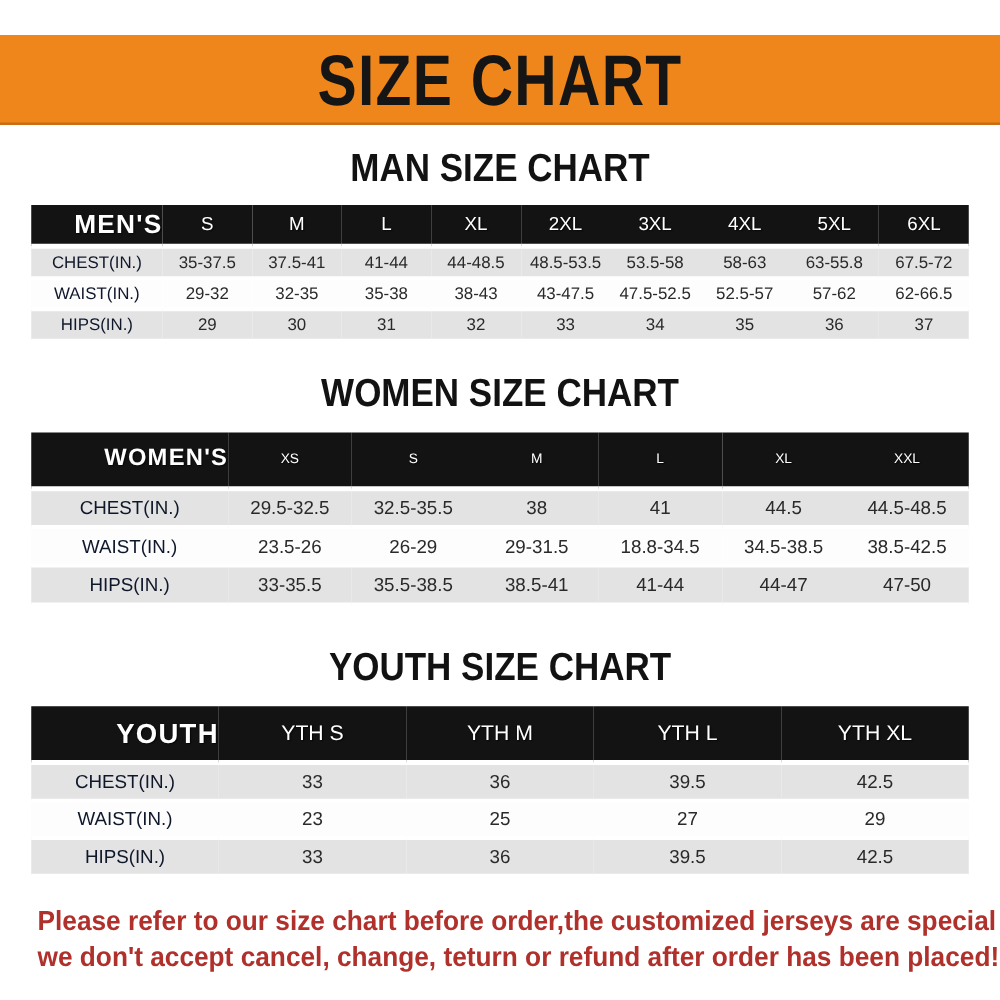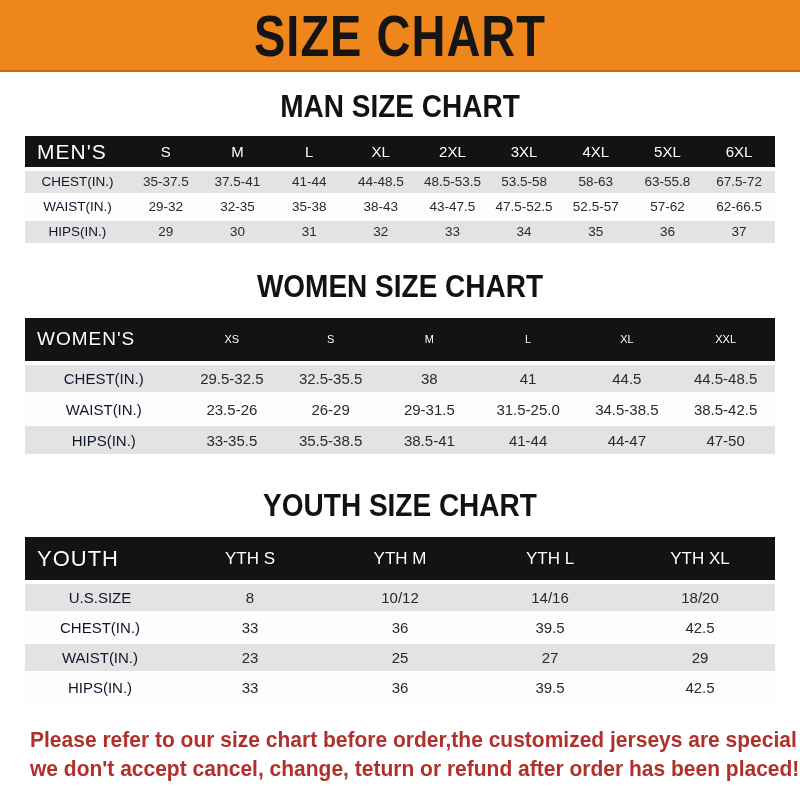--- a/index.html
+++ b/index.html
@@ -54,23 +54,22 @@
   thead tr {
     background: #131313;
     color: #ffffff;
     border-bottom: 4px solid #ffffff;
   }
   thead th {
     font-weight: 400;
     text-shadow: 1px 1px 1px rgba(0,0,0,0.6);
   }
   thead th.corner {
-    font-weight: 400;
-    text-align: left;
-    padding-left: 12px;
+    font-weight: 700;
+    text-align: right;
     letter-spacing: 1px;
     white-space: nowrap;
   }
   tbody tr { border-bottom: 3px solid #ffffff; }
   tbody tr:nth-child(odd) { background: #E3E3E3; }
   tbody tr:nth-child(even) { background: #FDFDFD; }
   tbody td { color: #2a2a2a; }
   tbody td.rowlabel { color: #0f172a; }
   .chart-section table { border-bottom: 1px solid #dddddd; }
 
@@ -105,21 +104,21 @@
     transform: scaleY(1.05);
     transform-origin: left top;
     white-space: nowrap;
   }
 </style>
 </head>
 <body>
 
 <div class="page">
 
-  <header class="banner" style="background: rgb(239, 134, 27);">
+  <header class="banner" style="background: rgb(239, 134, 27); margin-top: 28px;">
     <h1>SIZE CHART</h1>
   </header>
 
   <main id="sections">
       <section class="chart-section sec-0">
         <h2>MAN SIZE CHART</h2>
         <table>
           <thead>
             <tr>
               <th class="corner" style="width: 14%;">MEN'S</th>
@@ -196,21 +195,21 @@
               <td>38</td>
               <td>41</td>
               <td>44.5</td>
               <td>44.5-48.5</td>
             </tr>
             <tr>
               <td class="rowlabel">WAIST(IN.)</td>
               <td>23.5-26</td>
               <td>26-29</td>
               <td>29-31.5</td>
-              <td>31.5-25.0</td>
+              <td>18.8-34.5</td>
               <td>34.5-38.5</td>
               <td>38.5-42.5</td>
             </tr>
             <tr>
               <td class="rowlabel">HIPS(IN.)</td>
               <td>33-35.5</td>
               <td>35.5-38.5</td>
               <td>38.5-41</td>
               <td>41-44</td>
               <td>44-47</td>
@@ -226,27 +225,20 @@
             <tr>
               <th class="corner" style="width: 20%;">YOUTH</th>
               <th>YTH S</th>
               <th>YTH M</th>
               <th>YTH L</th>
               <th>YTH XL</th>
             </tr>
           </thead>
           <tbody>
             <tr>
-              <td class="rowlabel">U.S.SIZE</td>
-              <td>8</td>
-              <td>10/12</td>
-              <td>14/16</td>
-              <td>18/20</td>
-            </tr>
-            <tr>
               <td class="rowlabel">CHEST(IN.)</td>
               <td>33</td>
               <td>36</td>
               <td>39.5</td>
               <td>42.5</td>
             </tr>
             <tr>
               <td class="rowlabel">WAIST(IN.)</td>
               <td>23</td>
               <td>25</td>

